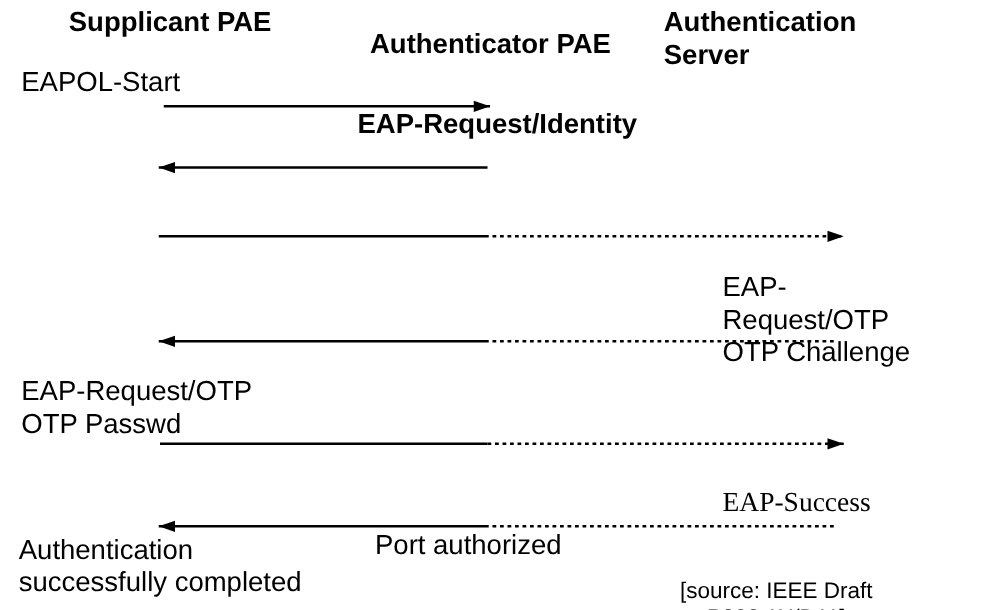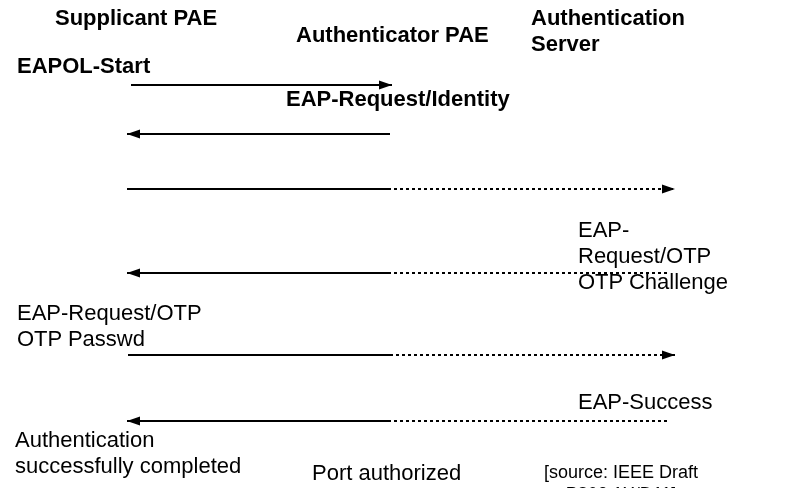--- a/index.html
+++ b/index.html
@@ -58,26 +58,26 @@
       <polygon points="675,355 662,350.5 662,359.5" fill="#000000"></polygon>
       <line x1="127" y1="421" x2="388" y2="421" stroke="#000000" stroke-width="2"></line>
       <line x1="388" y1="421" x2="668" y2="421" stroke="#000000" stroke-width="2" stroke-dasharray="3,3"></line>
       <polygon points="127,421 140,416.5 140,425.5" fill="#000000"></polygon>
     </svg>
 
   <div class="label header" style="left:55px;  top:5px;">Supplicant PAE</div>
   <div class="label header" style="left:296px; top:22px;">Authenticator PAE</div>
   <div class="label header" style="left:531px; top:5px;">Authentication Server</div>
 
-  <div class="label" style="left:17px;  top:53px;font-weight:bold;">EAPOL-Start</div>
+  <div class="label" style="left:17px;  top:53px;">EAPOL-Start</div>
   <div class="label" style="left:286px; top:86px;font-weight:bold;">EAP-Request/Identity</div>
   <div class="label" style="left:578px; top:217px;">EAP-Request/OTP
 OTP Challenge</div>
   <div class="label" style="left:17px;  top:300px;">EAP-Request/OTP
 OTP Passwd</div>
-  <div class="label" style="left:578px; top:389px;">EAP-Success</div>
-  <div class="label" style="left:312px; top:423px;margin-top:37px;">Port authorized</div>
+  <div class="label" style="left:578px; top:389px;font-family:Liberation Serif, serif;">EAP-Success</div>
+  <div class="label" style="left:300px; top:423px;">Port authorized</div>
   <div class="label" style="left:15px;  top:427px;">Authentication
 successfully completed</div>
 
   <div class="label source-note" style="left:494px; top:461px;text-align:center;">[source: IEEE Draft P802.1X/D11]</div>
 
 </div>
 
 </body></html>

